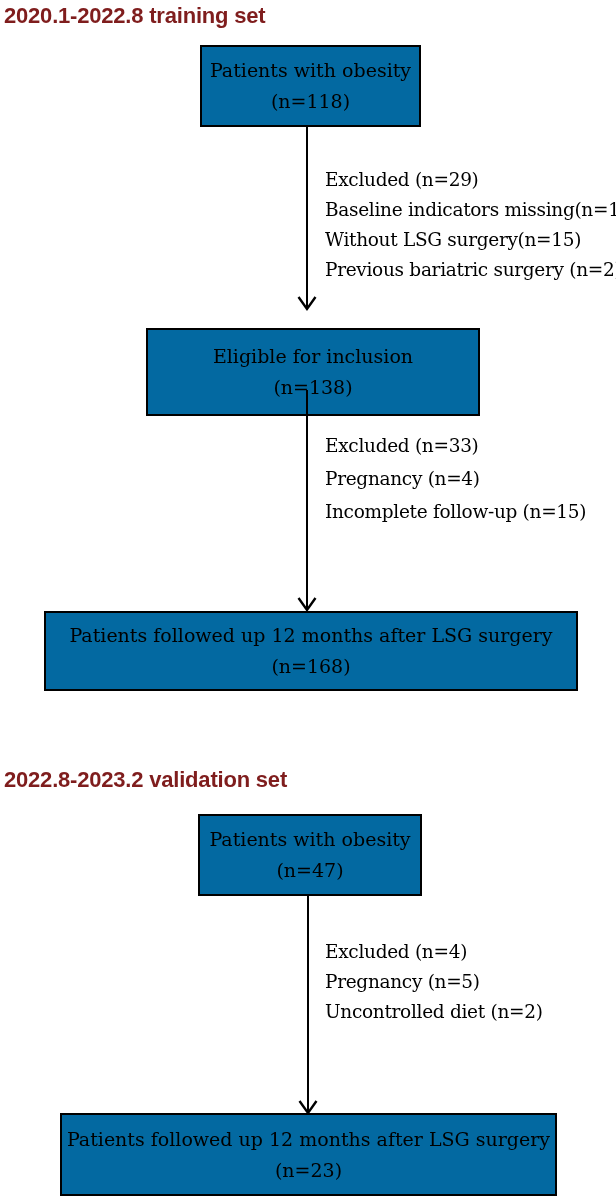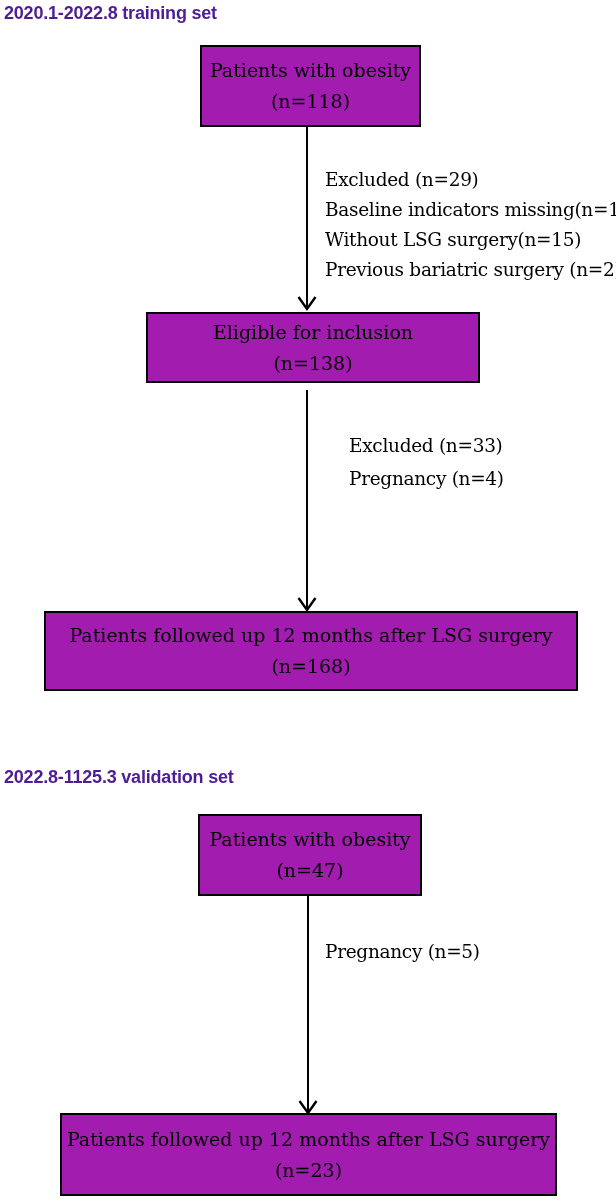--- a/index.html
+++ b/index.html
@@ -12,30 +12,30 @@
     width: 616px;
     height: 1201px;
     background: #ffffff;
     overflow: hidden;
     color: #000000;
   }
   .section-title {
     position: absolute;
     font-family: "Liberation Sans", sans-serif;
     font-weight: bold;
-    font-size: 18px;
+    font-size: 22px;
     letter-spacing: -0.2px;
-    color: #4c1d95;
+    color: #7f1d1d;
     white-space: nowrap;
   }
   .fbox {
     position: absolute;
     box-sizing: border-box;
     border: 2px solid #000000;
-    background: #a21caf;
+    background: #0369a1;
     display: flex;
     flex-direction: column;
     align-items: center;
     justify-content: center;
     text-align: center;
     font-family: "DejaVu Serif", serif;
     font-size: 19px;
     line-height: 31px;
     color: #000000;
     white-space: nowrap;
@@ -72,54 +72,57 @@
     <polyline points="3.5,170 12,182 20.5,170" fill="none" stroke="#000000" stroke-width="2.4"></polyline>
   </svg>
 
   <div class="excl excl-30" style="left:325px; top:165px;">
     <div>Excluded (n=29)</div>
     <div>Baseline indicators missing(n=12)</div>
     <div>Without LSG surgery(n=15)</div>
     <div>Previous bariatric surgery (n=2)</div>
   </div>
 
-  <div class="fbox" style="left:146px; top:312px; width:334px; height:71px;">
+  <div class="fbox" style="left:146px; top:328px; width:334px; height:88px;">
     <div>Eligible for inclusion</div>
     <div>(n=138)</div>
   </div>
 
   <svg class="arrow" style="left:295px; top:390px;" width="24" height="221">
     <line x1="12" y1="0" x2="12" y2="219" stroke="#000000" stroke-width="2"></line>
     <polyline points="3.5,208 12,220 20.5,208" fill="none" stroke="#000000" stroke-width="2.4"></polyline>
   </svg>
 
-  <div class="excl excl-33" style="left:325px; top:429px;margin-left:24px;">
+  <div class="excl excl-33" style="left:325px; top:429px;">
     <div>Excluded (n=33)</div>
     <div>Pregnancy (n=4)</div>
+    <div>Incomplete follow-up (n=15)</div>
   </div>
 
   <div class="fbox" style="left:44px; top:611px; width:534px; height:80px;">
     <div>Patients followed up 12 months after LSG surgery</div>
     <div>(n=168)</div>
   </div>
 
-  <div class="section-title" style="left:4px; top:767px;">2022.8-1125.3 validation set</div>
+  <div class="section-title" style="left:4px; top:767px;">2022.8-2023.2 validation set</div>
 
   <div class="fbox" style="left:198px; top:814px; width:224px; height:82px;">
     <div>Patients with obesity</div>
     <div>(n=47)</div>
   </div>
 
   <svg class="arrow" style="left:296px; top:896px;" width="24" height="218">
     <line x1="12" y1="0" x2="12" y2="216" stroke="#000000" stroke-width="2"></line>
     <polyline points="3.5,205 12,217 20.5,205" fill="none" stroke="#000000" stroke-width="2.4"></polyline>
   </svg>
 
   <div class="excl excl-30" style="left:325px; top:937px;">
+    <div>Excluded (n=4)</div>
     <div>Pregnancy (n=5)</div>
+    <div>Uncontrolled diet (n=2)</div>
   </div>
 
   <div class="fbox" style="left:60px; top:1113px; width:497px; height:83px;">
     <div>Patients followed up 12 months after LSG surgery</div>
     <div>(n=23)</div>
   </div>
 
 </div>
 
 </body></html>

